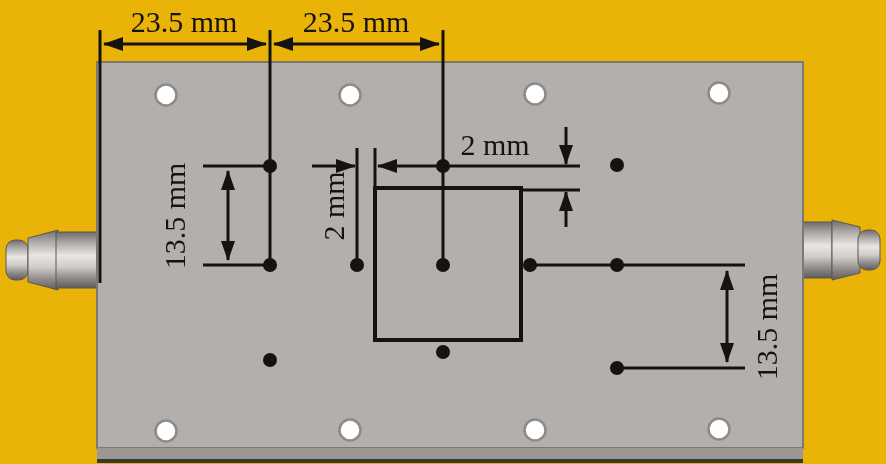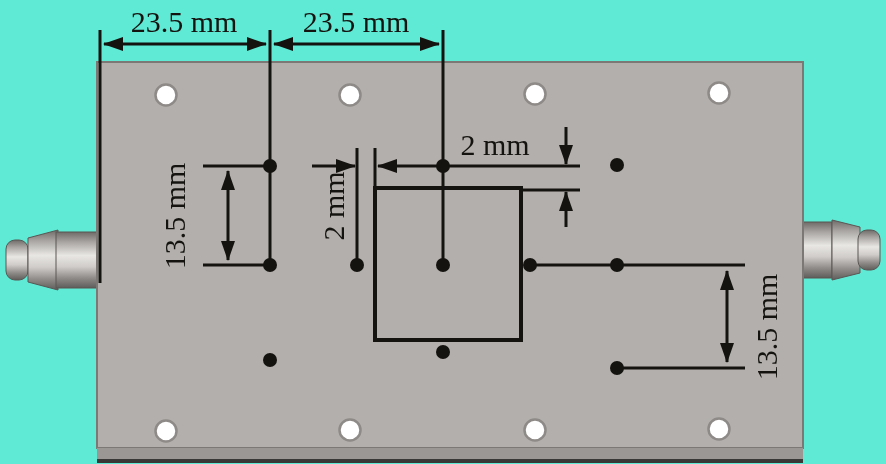--- a/index.html
+++ b/index.html
@@ -1,19 +1,19 @@
 <!DOCTYPE html>
 <html><head>
 <meta charset="utf-8">
 <style>
   html,body{margin:0;padding:0;background:#ffffff;}
   .canvas{
     position:relative;
     width:886px;height:464px;
-    background:#5eead4;
+    background:#eab308;
     font-family:"Liberation Serif", serif;
     overflow:hidden;
   }
   svg{display:block;}
   .plate{fill:#b2afac;stroke:#7b7875;stroke-width:2;}
   .plate-edge-strip{fill:#9b9794;}
   .plate-edge-dark{fill:#3a3836;}
   .fitting{stroke:#5a5755;stroke-width:1;}
   .hole{fill:#ffffff;stroke:#8d8a87;stroke-width:2.5;}
   .dot{fill:#151310;stroke:none;}

